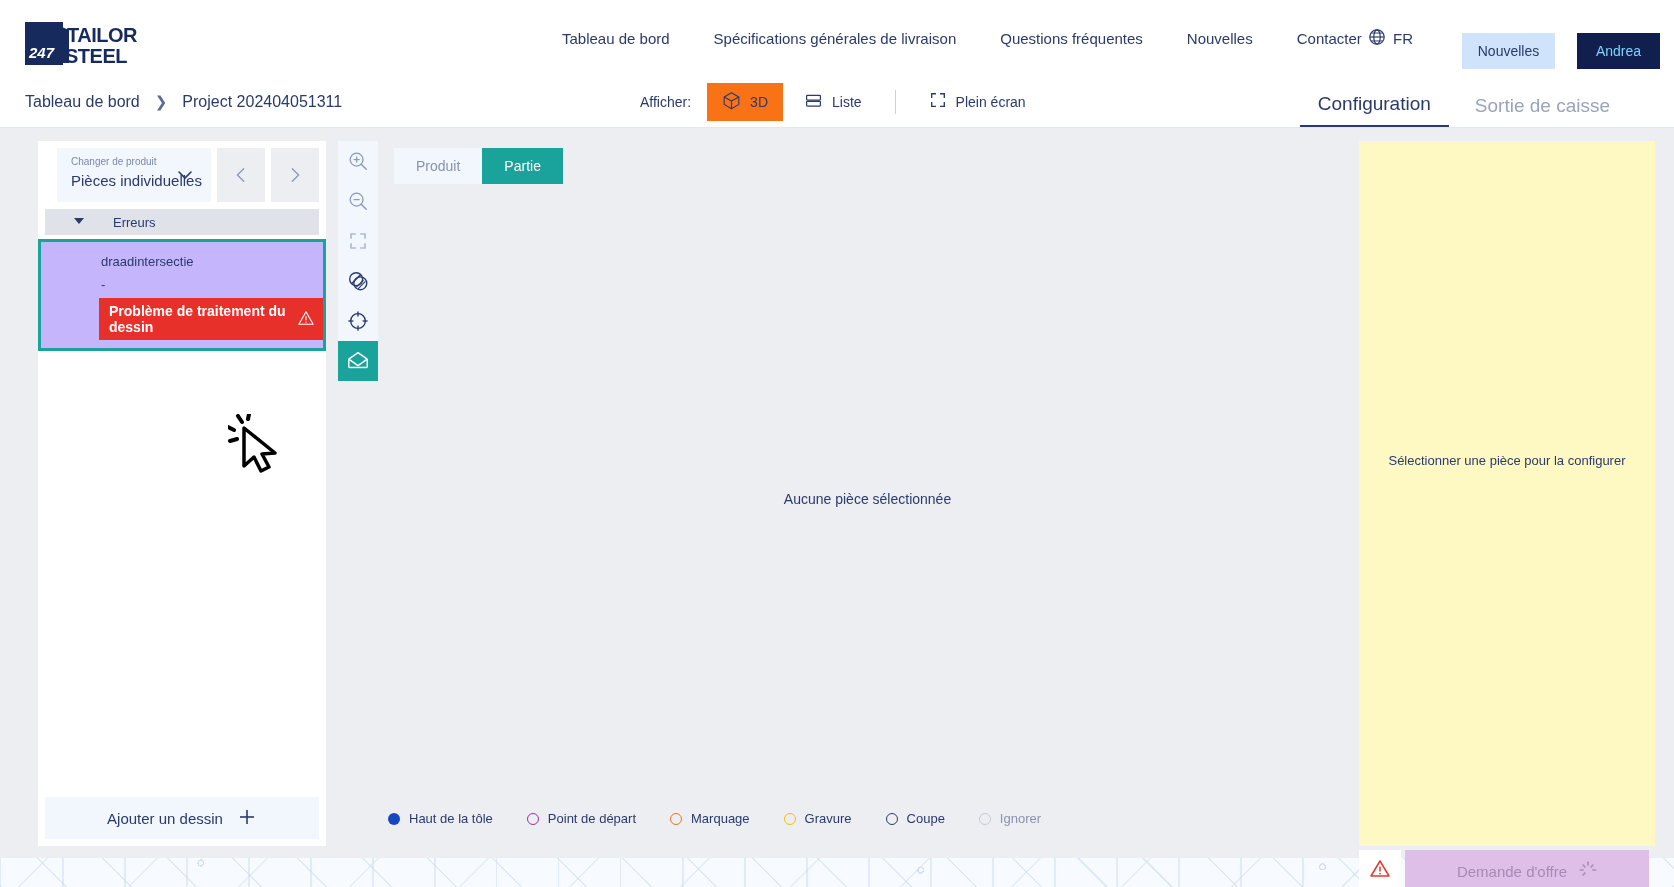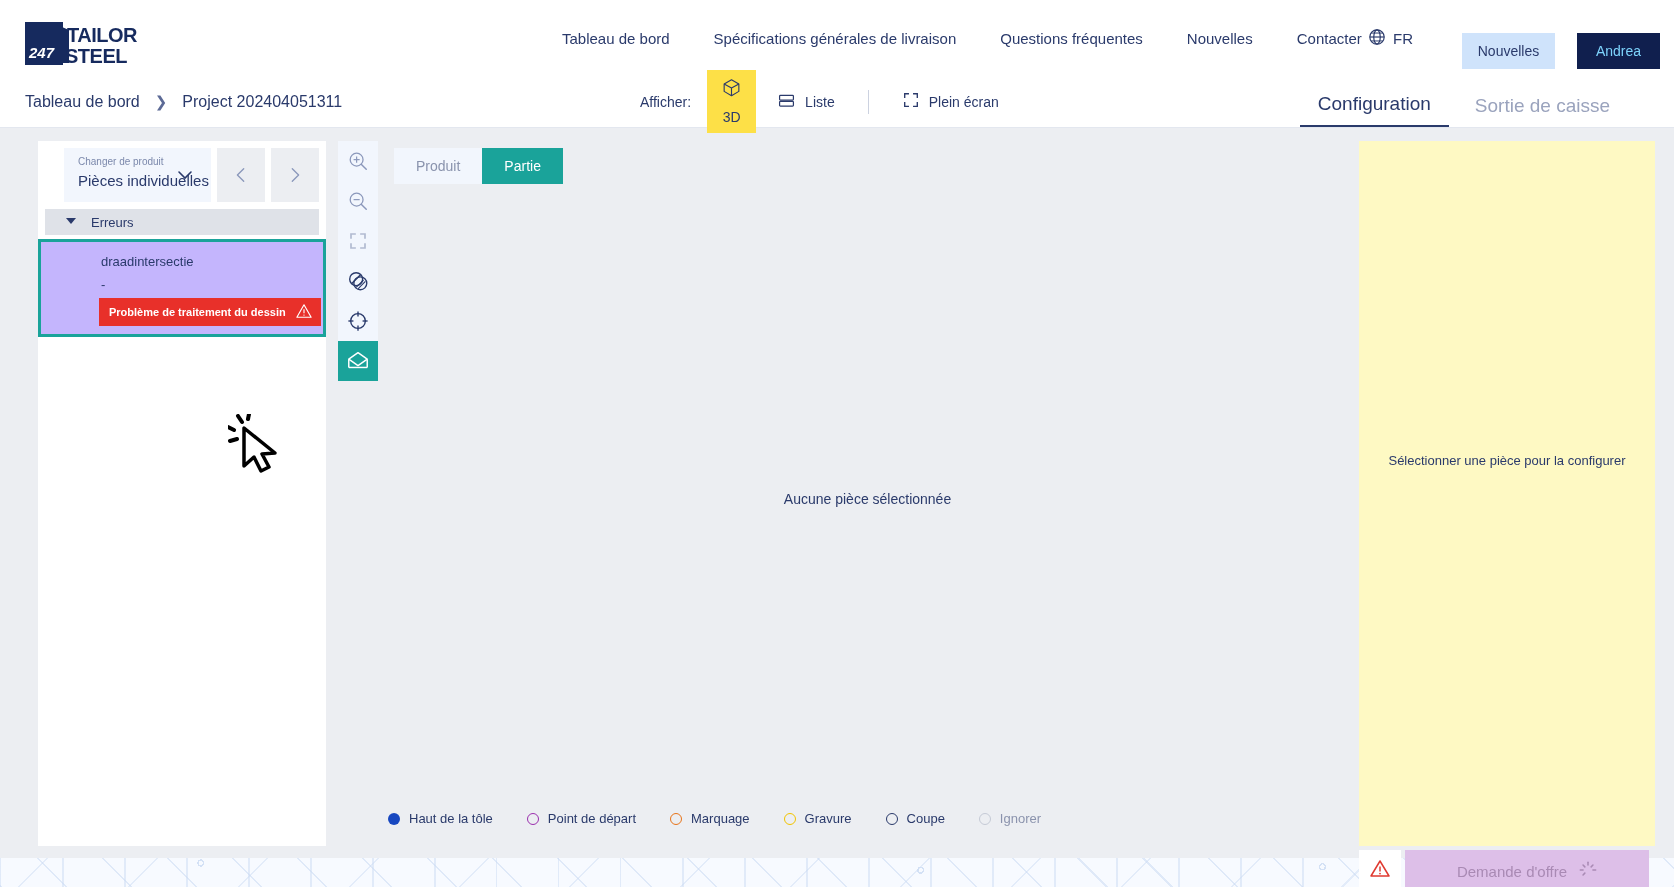--- a/index.html
+++ b/index.html
@@ -85,21 +85,21 @@
     display: flex; align-items: center; gap: 6px;
     font-size: 14px; color: #2a3a6b;
   }
   .viewctl .lbl { margin-right: 10px; font-size: 14px; }
   .vbtn {
     display: flex; align-items: center; gap: 9px;
     padding: 8px 15px; border: none; background: transparent;
     color: #2a3a6b; font-size: 14px; cursor: pointer;
     font-family: "Liberation Sans", sans-serif;
   }
-  .vbtn.active { background: #fde047; flex-direction: column; }
+  .vbtn.active { background: #f97316; }
   .vsep { width: 1px; height: 24px; background: #ccd2e0; margin: 0 12px; }
   .tabs {
     position: absolute; right: 46px; top: 0; height: 51px;
     display: flex; align-items: flex-end; gap: 8px;
   }
   .tab {
     font-size: 19px; color: #9aa3bd; padding: 0 18px 10px 18px;
     cursor: pointer; background: none; border: none;
     font-family: "Liberation Sans", sans-serif;
   }
@@ -110,47 +110,47 @@
     position: absolute; top: 128px; left: 0; width: 1674px; height: 730px;
     background: #eceef2; z-index: 2;
   }
 
   
   .leftpanel {
     position: absolute; left: 38px; top: 13px;
     width: 288px; height: 705px; background: #ffffff;
     display: flex; flex-direction: column;
   }
-  .prodrow { display: flex; padding: 7px 7px 0 2px; gap: 6px; margin-left: 24px; }
+  .prodrow { display: flex; padding: 7px 7px 0 19px; gap: 6px; }
   .prodsel {
     flex: 1; height: 54px; background: #f2f6fd; position: relative;
     cursor: pointer;
   }
   .prodsel .small { position: absolute; left: 14px; top: 8px; font-size: 10px; color: #7b88ab; }
   .prodsel .big { position: absolute; left: 14px; top: 24px; font-size: 15px; color: #2a3a6b; }
   .prodsel .chev { position: absolute; right: 16px; top: 17px; }
   .navbtn {
     width: 48px; height: 54px; background: #eceef2;
     display: flex; align-items: center; justify-content: center;
     cursor: pointer; border: none;
   }
   .grouphdr {
     margin: 7px 7px 0 7px; height: 26px; background: #dfe2e8;
-    display: flex; align-items: center; gap: 14px; padding-left: 20px;
+    display: flex; align-items: center; gap: 28px; padding-left: 28px;
     font-size: 13px; color: #2a3a6b; cursor: pointer;
   }
   .errbox {
     margin: 4px 0 0 0; border: 3px solid #1aa39a; background: #c4b5fd;
     padding: 10px 0 8px 0; position: relative;
   }
   .err-title { font-size: 13px; color: #2a3a6b; padding: 2px 0 0 60px; }
   .err-sub { font-size: 13px; color: #2a3a6b; padding: 8px 0 6px 60px; }
   .err-badge {
     margin-left: 58px; display: inline-flex; align-items: center; gap: 10px;
-    background: #e8302a; color: #ffffff; font-size: 11px; font-weight: bold;
+    background: #e8302a; color: #ffffff; font-size: 14px; font-weight: bold;
     padding: 5px 9px 5px 10px; cursor: pointer;
   }
   .panelspacer { flex: 1; }
   .addbtn {
     margin: 0 7px 7px 7px; height: 42px; background: #f2f6fd;
     display: flex; align-items: center; justify-content: center; gap: 14px;
     font-size: 15px; color: #2a3a6b; cursor: pointer; border: none;
     font-family: "Liberation Sans", sans-serif;
   }
 
@@ -354,20 +354,29 @@
             <path d="M9 2 L17 16 L1 16 Z" fill="none" stroke="#ffffff" stroke-width="1.3" stroke-linejoin="round"></path>
             <line x1="9" y1="7" x2="9" y2="11.5" stroke="#ffffff" stroke-width="1.3"></line>
             <circle cx="9" cy="13.6" r="0.8" fill="#ffffff"></circle>
           </svg>
         </span>
       </div>
     </div>
 
     <div class="panelspacer"></div>
 
+    <button class="addbtn">
+      <span>Ajouter un dessin</span>
+      <span>
+        <svg width="20" height="20" viewBox="0 0 20 20">
+          <line x1="10" y1="3" x2="10" y2="17" stroke="#2a3a6b" stroke-width="1.6"></line>
+          <line x1="3" y1="10" x2="17" y2="10" stroke="#2a3a6b" stroke-width="1.6"></line>
+        </svg>
+      </span>
+    </button>
   </div>
 
   <div class="cursor">
     <svg width="58" height="62" viewBox="0 0 58 62">
       <g stroke="#000000" stroke-width="4" stroke-linecap="round">
         <line x1="14" y1="8" x2="10" y2="2"></line>
         <line x1="6" y1="16" x2="0" y2="13"></line>
         <line x1="9" y1="25" x2="2" y2="27"></line>
         <line x1="20" y1="5" x2="21" y2="0"></line>
       </g>

